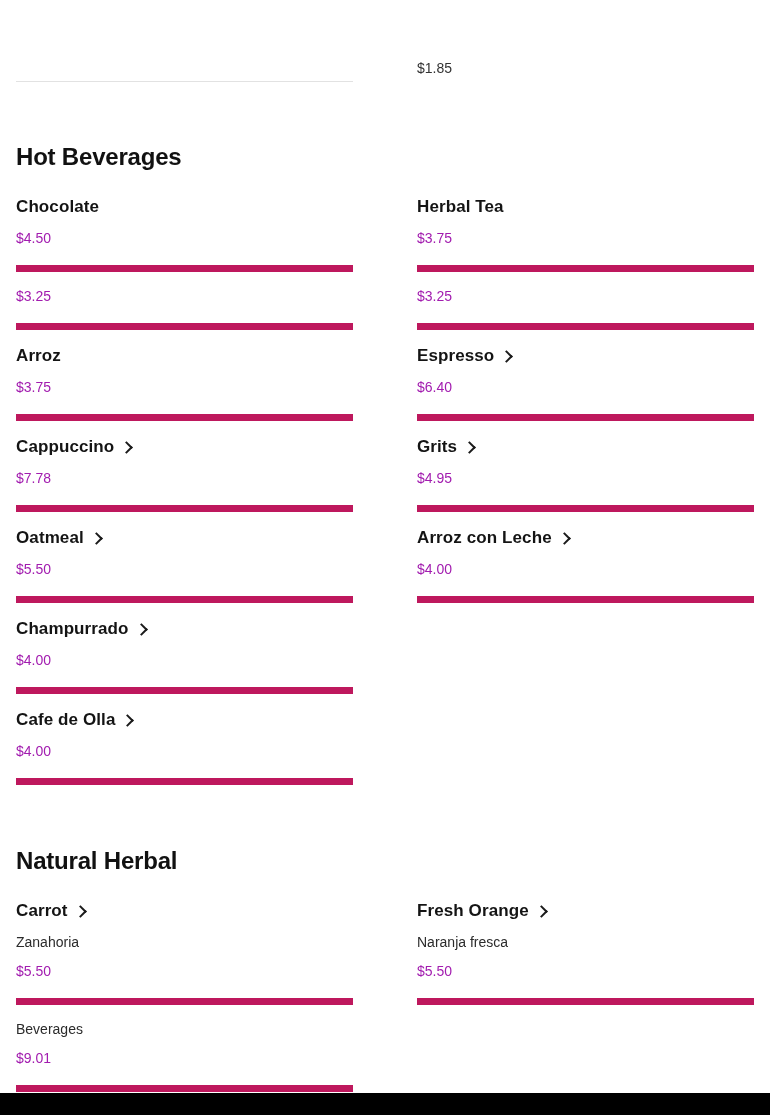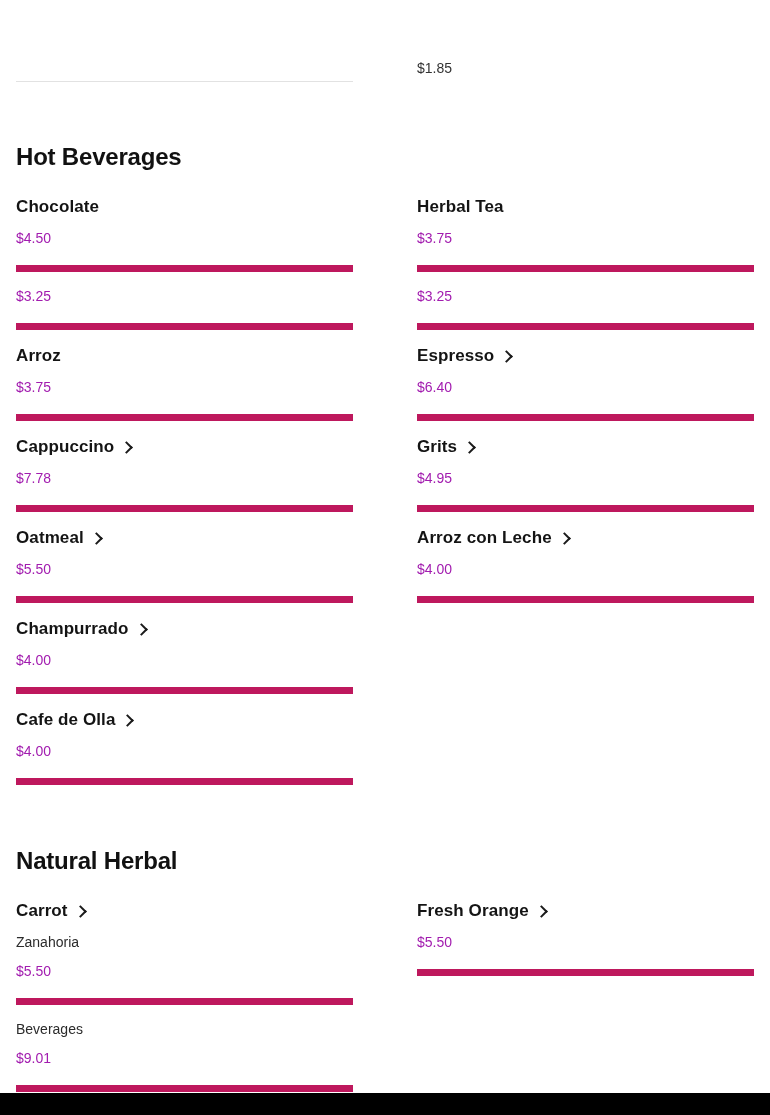--- a/index.html
+++ b/index.html
@@ -271,20 +271,21 @@
           </div>
 
         </div>
         <div class="col right">
 
           <div class="item">
             <div class="item-name">
               <span>Fresh Orange</span>
               <span class="chev"></span>
             </div>
+            <div class="item-desc">Naranja fresca</div>
             <div class="item-price">$5.50</div>
           </div>
 
         </div>
       </div>
     </div>
 
   </div>
 
   <div class="bottom-rule"></div>

